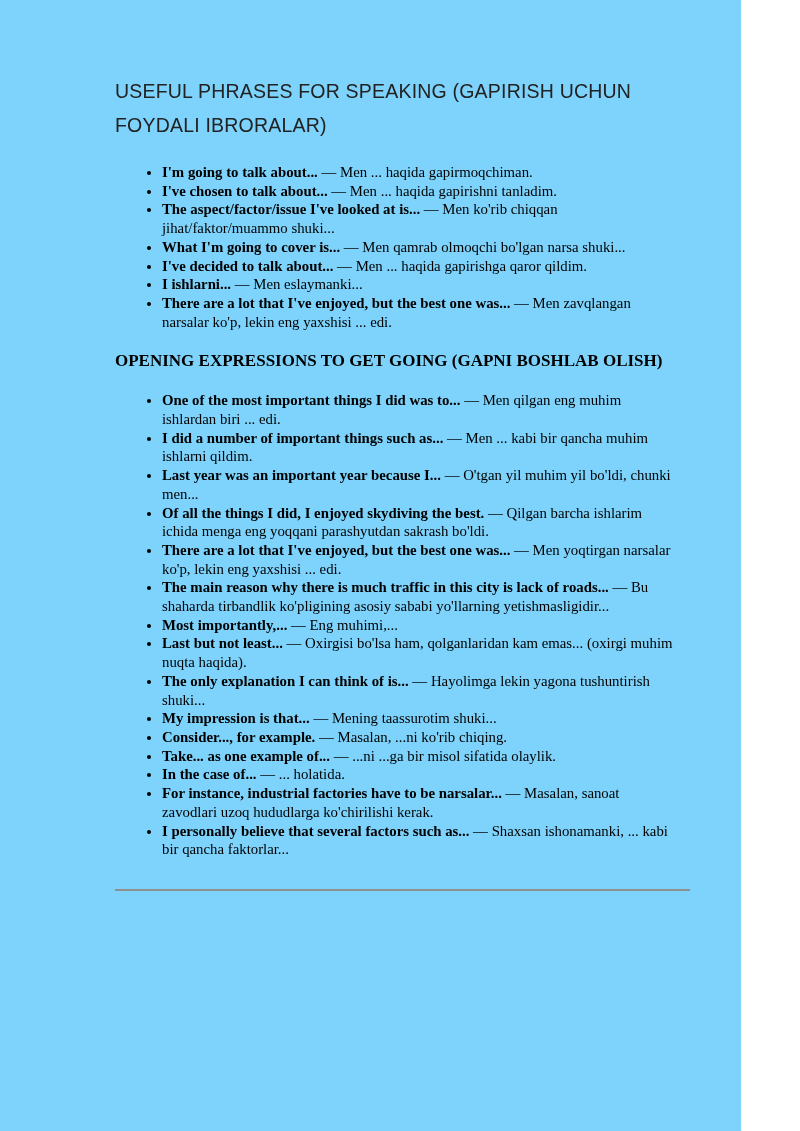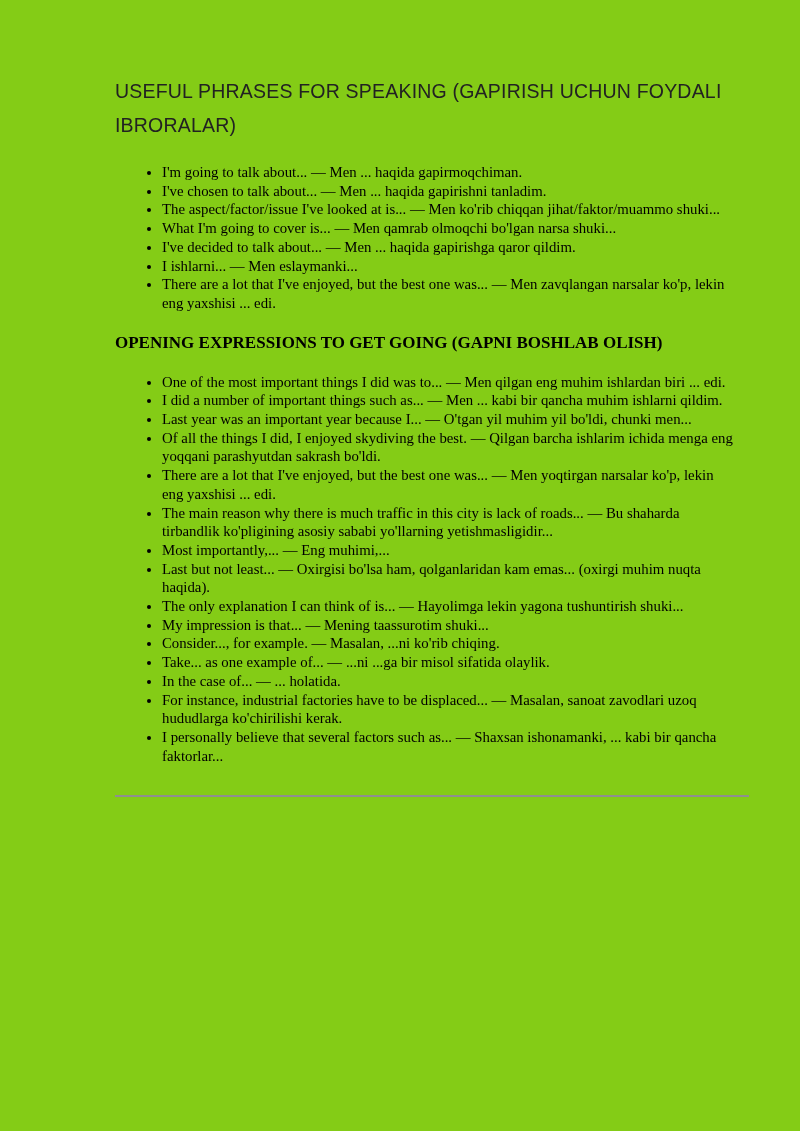--- a/index.html
+++ b/index.html
@@ -1,20 +1,20 @@
 <!DOCTYPE html>
 <html><head>
 <meta charset="utf-8">
 <style>
   * { box-sizing: border-box; }
   html, body { margin: 0; padding: 0; background: #ffffff; }
   .page {
-    width: 800px;
+    width: 741px;
     min-height: 1131px;
-    background: #84cc16;
+    background: #7dd3fc;
     padding: 74px 63px 40px 115px;
     font-family: "Liberation Serif", serif;
     color: #000000;
   }
   .doc-title {
     font-family: "Liberation Sans", sans-serif;
     font-size: 19.5px;
     font-weight: 500;
     line-height: 34px;
     letter-spacing: 0.2px;
@@ -33,21 +33,21 @@
     margin: 0;
     padding: 0 0 0 47px;
     list-style: disc outside;
   }
   .phrase-list li {
     font-size: 14.8px;
     line-height: 18.7px;
     margin: 0;
     color: #000000;
   }
-  .en { font-weight: 400; }
+  .en { font-weight: 700; }
   hr.bottom-divider {
     border: 0;
     height: 2px;
     background: #8f8f8f;
     margin: 30px -12px 0 0;
   }
 </style>
 </head>
 <body>
 
@@ -75,18 +75,18 @@
         <li><strong class="en">The main reason why there is much traffic in this city is lack of roads...</strong><span> — </span><span>Bu shaharda tirbandlik ko'pligining asosiy sababi yo'llarning yetishmasligidir...</span></li>
         <li><strong class="en">Most importantly,...</strong><span> — </span><span>Eng muhimi,...</span></li>
         <li><strong class="en">Last but not least...</strong><span> — </span><span>Oxirgisi bo'lsa ham, qolganlaridan kam emas... (oxirgi muhim nuqta haqida).</span></li>
         <li><strong class="en">The only explanation I can think of is...</strong><span> — </span><span>Hayolimga lekin yagona tushuntirish shuki...</span></li>
         <li><strong class="en">My impression is that...</strong><span> — </span><span>Mening taassurotim shuki...</span></li>
       </ul>
       <ul class="phrase-list">
         <li><strong class="en">Consider..., for example.</strong><span> — </span><span>Masalan, ...ni ko'rib chiqing.</span></li>
         <li><strong class="en">Take... as one example of...</strong><span> — </span><span>...ni ...ga bir misol sifatida olaylik.</span></li>
         <li><strong class="en">In the case of...</strong><span> — </span><span>... holatida.</span></li>
-        <li><strong class="en">For instance, industrial factories have to be displaced...</strong><span> — </span><span>Masalan, sanoat zavodlari uzoq hududlarga ko'chirilishi kerak.</span></li>
+        <li><strong class="en">For instance, industrial factories have to be narsalar...</strong><span> — </span><span>Masalan, sanoat zavodlari uzoq hududlarga ko'chirilishi kerak.</span></li>
         <li><strong class="en">I personally believe that several factors such as...</strong><span> — </span><span>Shaxsan ishonamanki, ... kabi bir qancha faktorlar...</span></li>
       </ul>
     </div>
   <hr class="bottom-divider">
 </div>
 
 </body></html>

